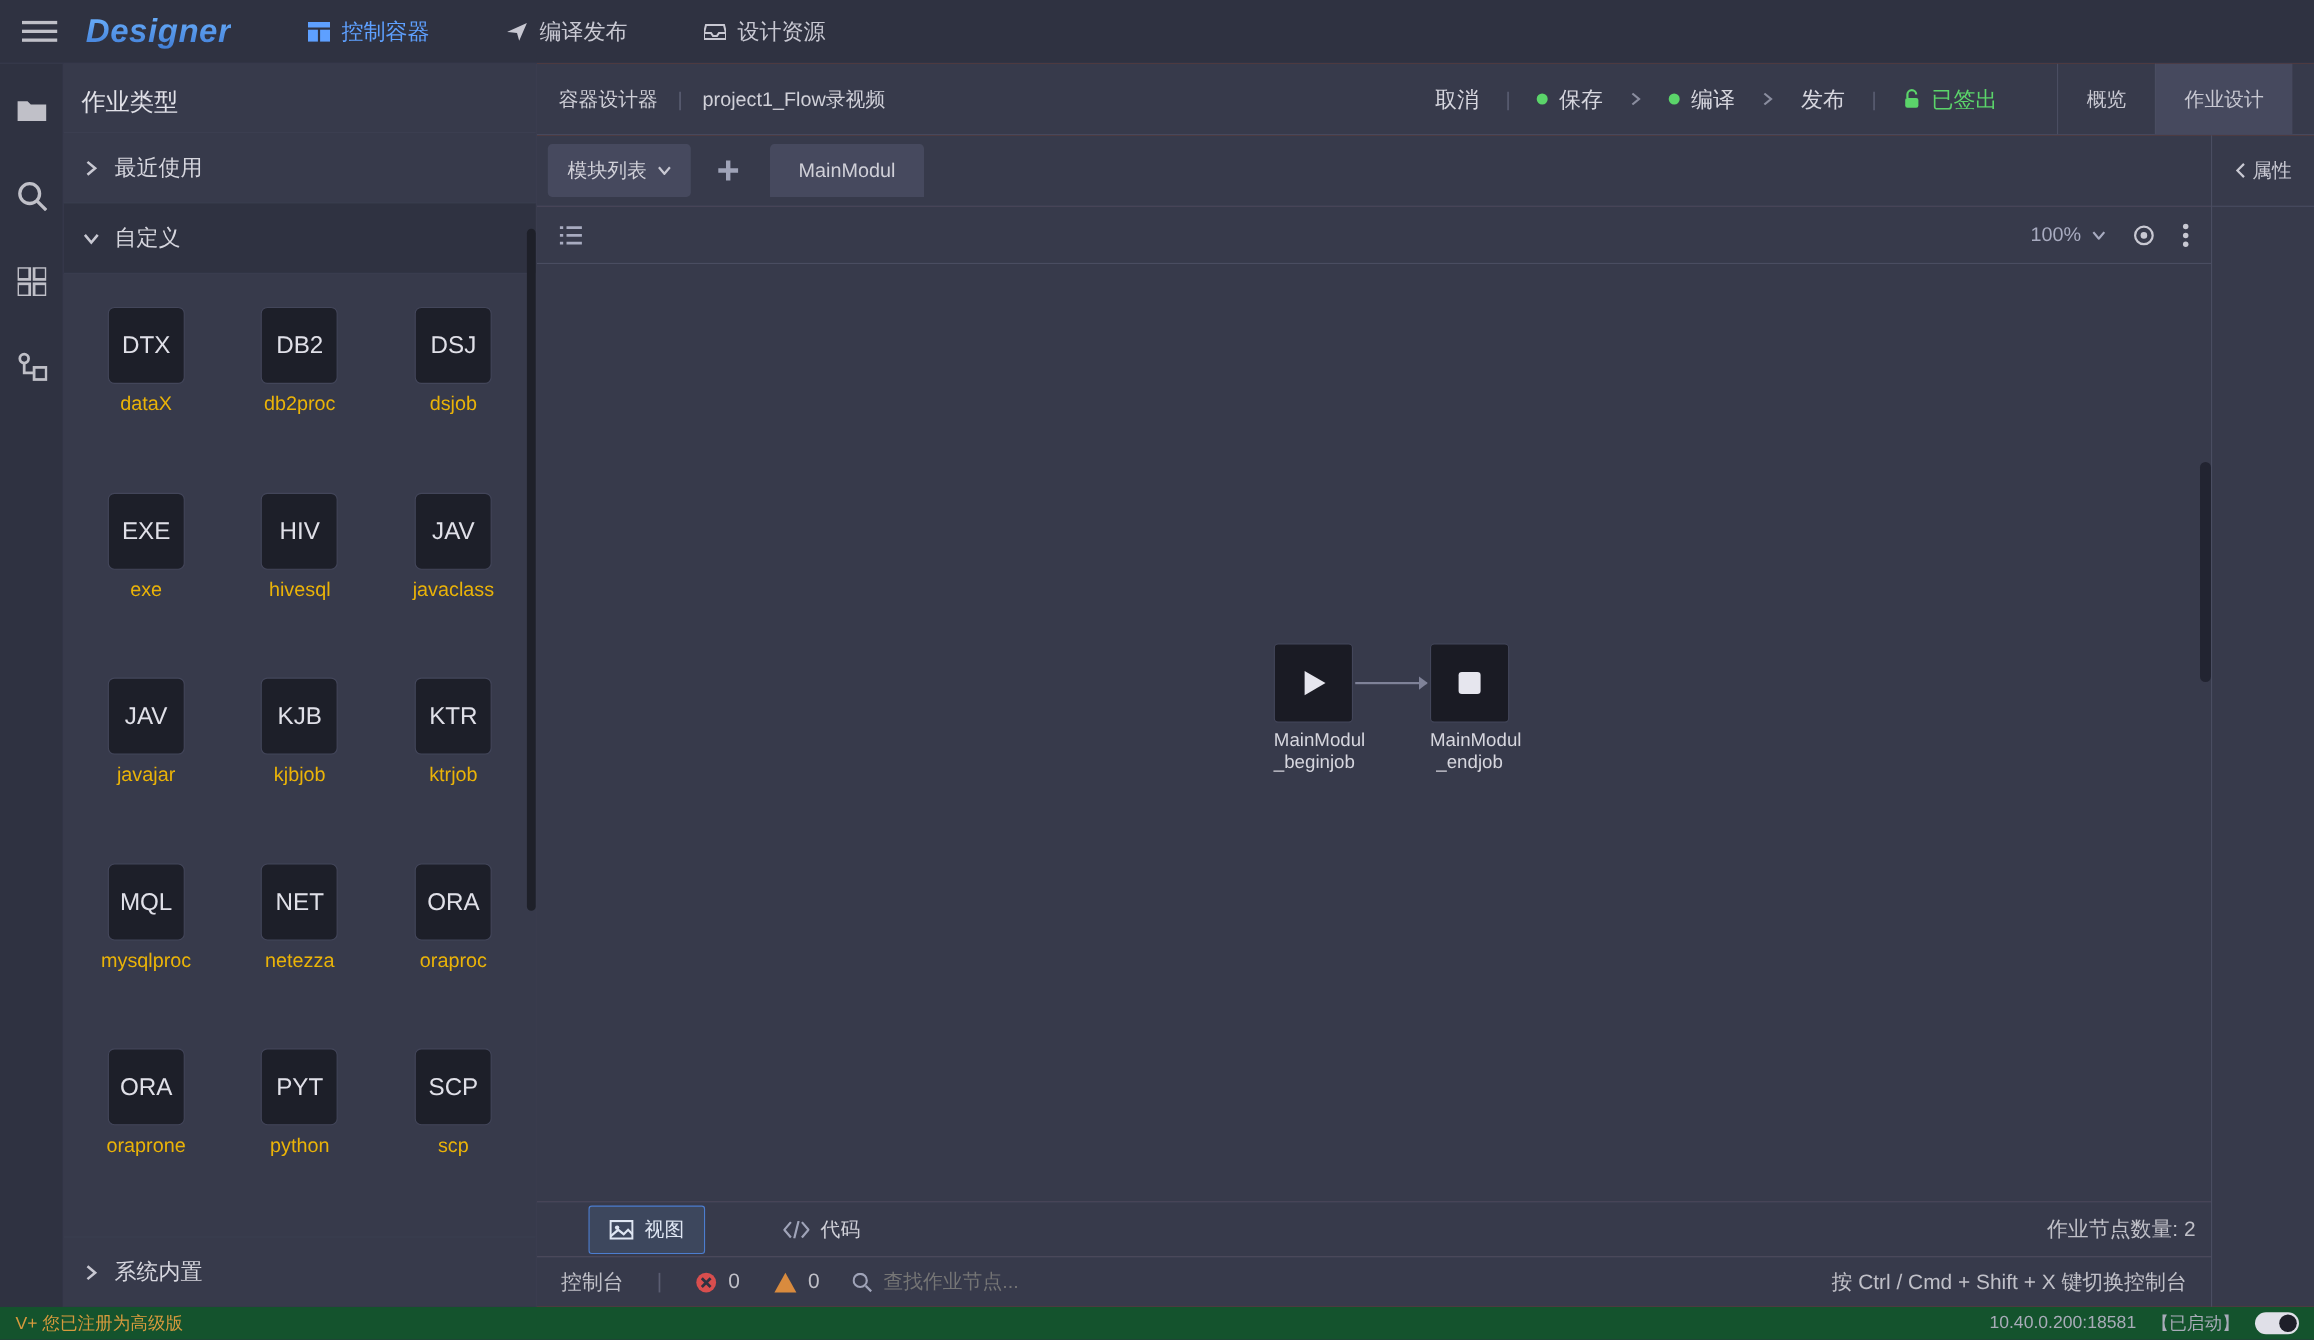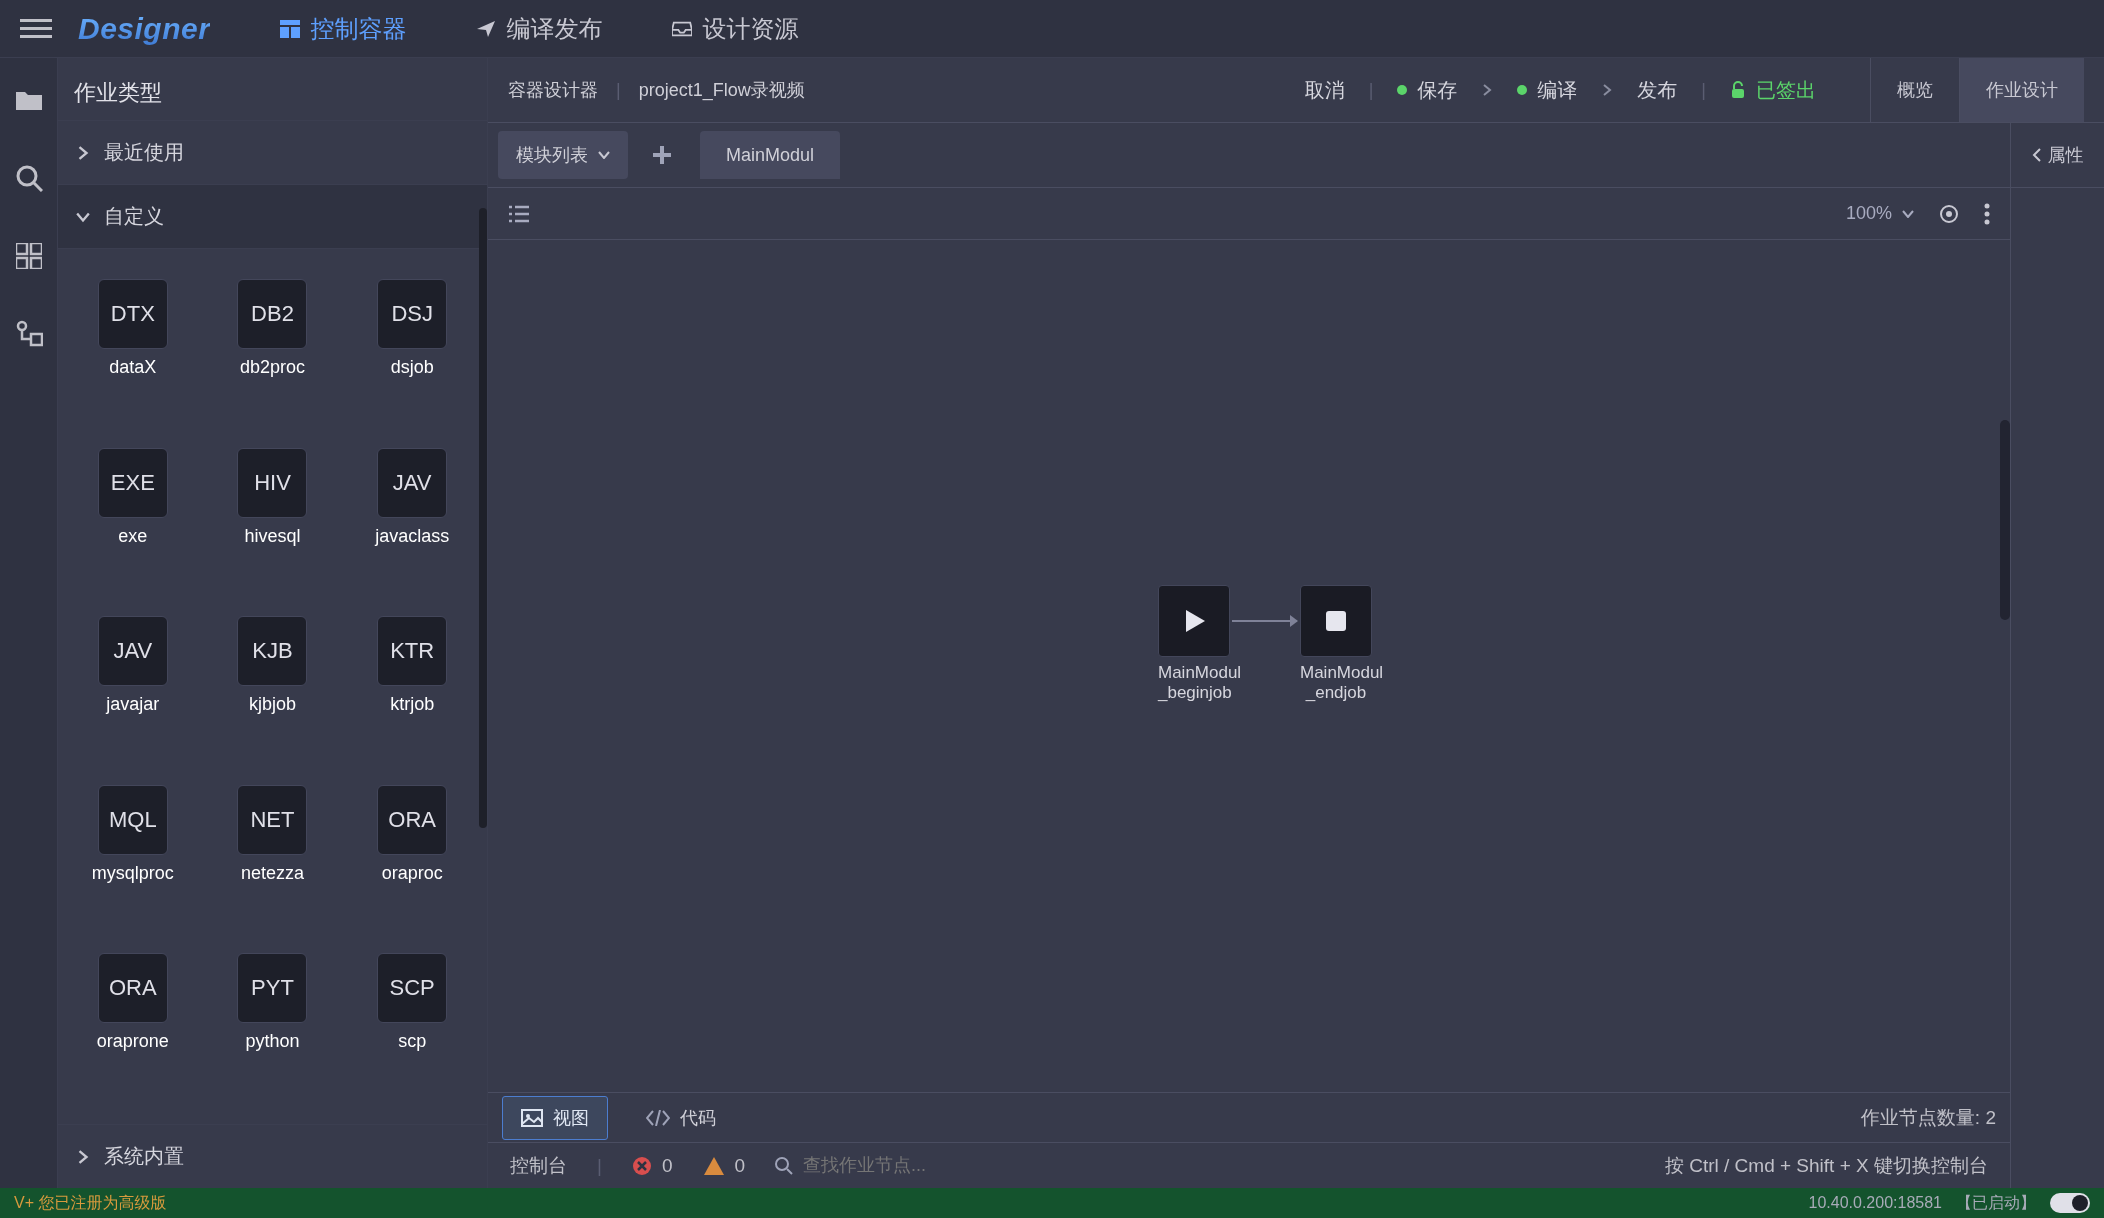--- a/index.html
+++ b/index.html
@@ -6,37 +6,37 @@
   body {
     font-family: -apple-system, "Segoe UI", "Microsoft YaHei", sans-serif;
     background: #2f3241; color: #d0d0d8; width: 2104px; height: 1218px;
     overflow: hidden; font-size: 18px;
   }
   
   .topbar { height: 58px; background: #2f3241; display: flex; align-items: center; padding: 0 20px; border-bottom: 1px solid #3b3e50; }
   .topbar .menu-icon { width: 32px; display:flex; flex-direction:column; gap:5px; cursor:pointer; }
   .topbar .menu-icon span { height:3px; background:#c0c0c8; }
   .topbar .logo { margin-left: 26px; font-size: 30px; font-weight: 700; background: linear-gradient(#6db3ff,#3f7bd4); -webkit-background-clip: text; color: transparent; font-style: italic; letter-spacing:.5px;}
-  .topbar .tab { margin-left: 70px; display:flex; align-items:center; gap:10px; font-size:24px; cursor:pointer; color:#c8c8d2; }
+  .topbar .tab { margin-left: 70px; display:flex; align-items:center; gap:10px; font-size:20px; cursor:pointer; color:#c8c8d2; }
   .topbar .tab.active { color:#5ea0ff; }
   .topbar .ic { width:20px; height:20px; display:inline-flex; align-items:center; justify-content:center; }
 
   
   .body { display:flex; height: calc(100% - 58px - 30px); }
   .iconrail { width: 58px; background:#2f3241; border-right:1px solid #3b3e50; display:flex; flex-direction:column; align-items:center; padding-top:28px; gap:50px; }
   .iconrail .ritem { width:28px; height:28px; color:#c0c0c8; display:flex; align-items:center; justify-content:center; cursor:pointer; }
 
   .sidepanel { width: 430px; background:#373a4b; border-right:1px solid #3b3e50; display:flex; flex-direction:column; position:relative;}
   .sidepanel .title { font-size:22px; padding:20px 16px 12px; color:#e1e1e8; border-bottom:1px solid #3b3e50;}
   .sidepanel .acc { font-size:20px; padding:18px 18px; display:flex; align-items:center; gap:14px; color:#d6d6de; cursor:pointer; border-bottom:1px solid #3b3e50;}
   .sidepanel .chev { width:14px; height:14px; }
   .typegrid { flex:1; overflow-y:auto; padding: 30px 8px; display:grid; grid-template-columns: repeat(3, 1fr); gap: 28px 6px; }
   .typetile { display:flex; flex-direction:column; align-items:center; gap:8px; cursor:grab; }
   .typetile .box { width:70px; height:70px; border-radius:6px; background:#1d1f29; border:1px solid #43465a; display:flex; align-items:center; justify-content:center; font-size:22px; font-weight:400; color:#e0e0e8; }
-  .typetile .lbl { font-size:18px; color:#ffffff; }
+  .typetile .lbl { font-size:18px; color:#eab308; }
   .sidescroll { position:absolute; right:0; top:65px; bottom:0; width:8px; }
   .sidescroll .thumb { position:absolute; left:0; top:85px; width:8px; height:620px; background:#1e2029; border-radius:4px;}
 
   .main { flex:1; display:flex; flex-direction:column; background:#c2410c; min-width:0;}
   .breadcrumb { height:65px; display:flex; align-items:center; padding:0 20px; gap:18px; border-bottom:1px solid #4a4d61; background:#373a4b; }
   .breadcrumb .sep { color:#5a5d72; }
   .breadcrumb .btn { cursor:pointer; display:flex; align-items:center; gap:10px; color:#d6d6de; font-size:20px; }
   .dot { width:10px; height:10px; border-radius:50%; display:inline-block; }
   .dot.green { background:#5bd46a; }
   .breadcrumb .right { margin-left:auto; display:flex; align-items:center; gap:24px; }
@@ -57,21 +57,21 @@
   .node { position:absolute; width:72px; }
   .node .nbox { width:72px; height:72px; background:#1a1b24; border:1px solid #43465a; border-radius:4px; display:flex; align-items:center; justify-content:center; }
   .node .nlbl { text-align:center; font-size:17px; color:#d6d6de; margin-top:6px; line-height:1.2; }
   .edge { position:absolute; height:2px; background:#7f8298; }
   .edge::after { content:''; position:absolute; right:-1px; top:-5px; border-left:8px solid #7f8298; border-top:6px solid transparent; border-bottom:6px solid transparent; }
 
   .canvscroll { position:absolute; right:0; top:0; bottom:0; width:10px; }
   .canvscroll .thumb { position:absolute; left:0; top:180px; width:10px; height:200px; background:#222431; border-radius:5px; }
 
   .viewbar { height:50px; background:#373a4b; border-top:1px solid #4a4d61; display:flex; align-items:center; padding:0 14px; gap:20px; }
-  .vtab { height:44px; display:flex; align-items:center; gap:10px; padding:0 18px; cursor:pointer; border-radius:3px; }
+  .vtab { height:44px; display:flex; align-items:center; gap:10px; padding:0 18px; cursor:pointer; border-radius:3px;margin-left:33px; }
   .vtab.active { border:1px solid #4c7dcf; background:#3d475d; color:#dfe6f2;}
   .viewbar .right { margin-left:auto; color:#c0c0c8; font-size:19px; }
 
   .console { height:46px; background:#373a4b; border-top:1px solid #4a4d61; display:flex; align-items:center; padding:0 22px; gap:30px; color:#c0c0c8; font-size:19px;}
   .console .search { display:flex; align-items:center; gap:10px; }
   .console .search input { background:transparent; border:none; outline:none; color:#c8c8d2; font-size:18px; width:220px; }
   .console .hint { margin-left:auto; }
 
   .statusbar { height:30px; background:#14532d; display:flex; align-items:center; padding:0 14px; font-size:16px; color:#a8abb8;}
   .statusbar .vplus{ color:#d79a3d; }

